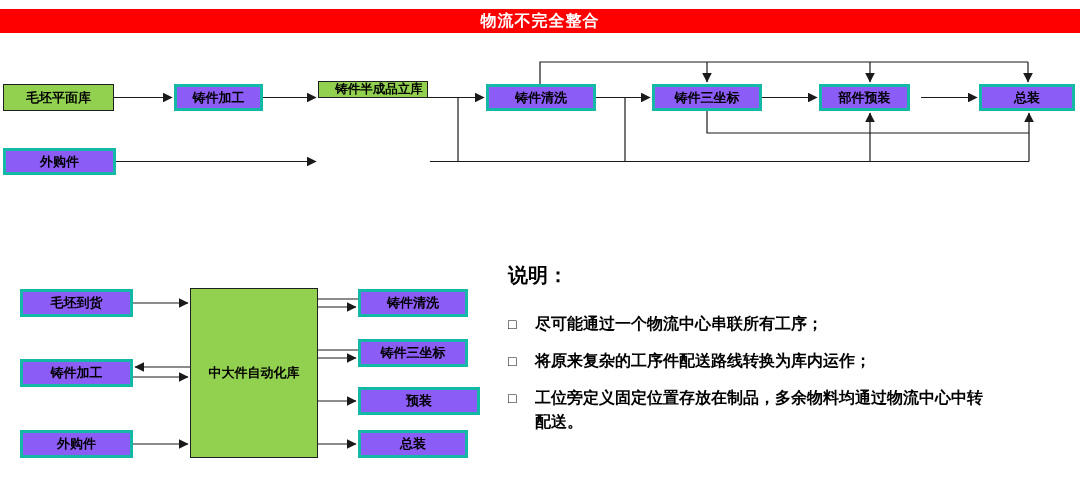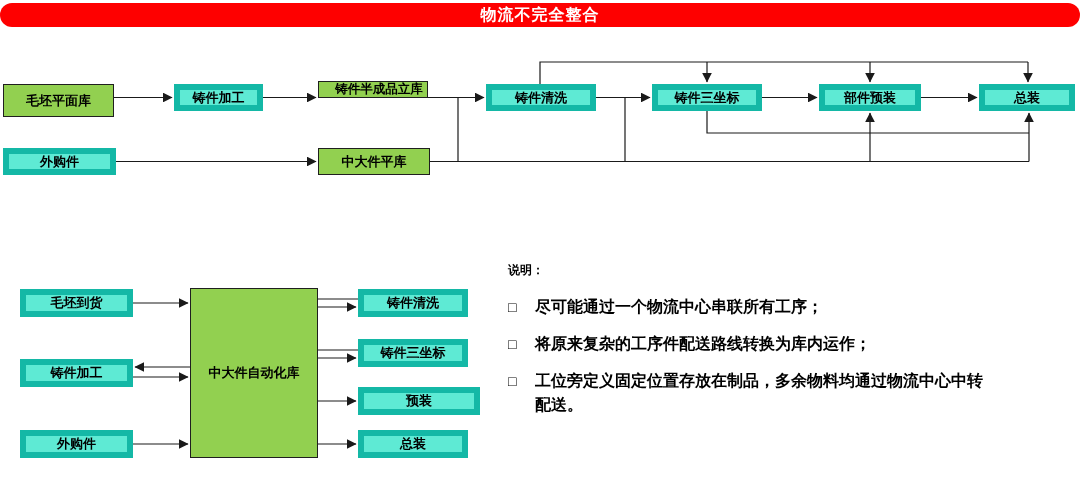--- a/index.html
+++ b/index.html
@@ -8,61 +8,61 @@
   * { margin:0; padding:0; box-sizing:border-box; }
   html,body { background:#fff; }
   body { font-family:"Liberation Sans","DejaVu Sans",sans-serif; color:#000; }
   #canvas { position:relative; width:1080px; height:486px; background:#fff; overflow:hidden; }
 
   .banner {
     position:absolute; left:0; width:1080px; height:24px;
     display:flex; align-items:center; justify-content:center;
     color:#fff; font-weight:bold; font-size:16px; letter-spacing:1px;
   }
-  #banner-top { top:3px; background:var(--red);border-radius:12px; }
+  #banner-top { top:9px; background:var(--red); }
   #banner-bottom { top:207px; background:var(--blue); }
 
   svg.connectors { position:absolute; left:0; top:0; z-index:1; }
   svg.connectors path { stroke:var(--line); stroke-width:1.2; fill:none; }
   #arrowhead path { fill:var(--line); stroke:none; }
 
   .node {
     position:absolute; z-index:2;
     display:flex; align-items:center; justify-content:center;
-    background:#5eead4; border:6px solid #14b8a6;
+    background:#8b5cf6; border:3px solid #14b8a6;
     font-weight:bold; font-size:13px; white-space:nowrap;
   }
   .node.green { background:var(--green); border:1.5px solid #1f1f1f; }
   .node.small-text { font-size:12.5px; }
 
   
-  #n-blank-flat   { left:3px;   top:84px; width:111px; height:33px; }
+  #n-blank-flat   { left:3px;   top:84px; width:111px; height:27px; }
   #n-machining    { left:174px; top:84px; width:89px;  height:27px; }
   #n-semi-store   { left:318px; top:81px; width:110px; height:17px;padding-left:12px; }
   #n-cleaning     { left:486px; top:84px; width:110px; height:27px; }
   #n-cmm          { left:652px; top:84px; width:110px; height:27px; }
-  #n-preassy      { left:819px; top:84px; width:102px; height:27px; }
+  #n-preassy      { left:819px; top:84px; width:91px; height:27px; }
   #n-final        { left:979px; top:84px; width:96px;  height:27px; }
   
   #n-purchased    { left:3px;   top:148px; width:113px; height:27px; }
   #n-midlarge     { left:318px; top:148px; width:112px; height:27px; }
 
   
   #b-blank-arrival{ left:20px;  top:289px; width:113px; height:28px; }
   #b-machining    { left:20px;  top:359px; width:113px; height:28px; }
   #b-purchased    { left:20px;  top:430px; width:113px; height:28px; }
   #b-warehouse    { left:190px; top:288px; width:128px; height:170px; }
   #b-cleaning     { left:358px; top:289px; width:110px; height:28px; }
   #b-cmm          { left:358px; top:339px; width:110px; height:28px; }
   #b-preassy      { left:358px; top:387px; width:122px; height:28px; }
   #b-final        { left:358px; top:430px; width:110px; height:28px; }
 
   
   #notes { position:absolute; left:508px; top:262px; width:480px; z-index:2; }
-  #notes .title { font-size:12px; font-weight:bold; margin-bottom:16px; }
+  #notes .title { font-size:20px; font-weight:bold; margin-bottom:23px; }
   .bullet-row { display:flex; align-items:flex-start; margin-bottom:13px; font-size:16px; font-weight:bold; line-height:1.5; }
   .bullet-row .bullet { width:27px; flex:0 0 27px; font-size:14px; line-height:24px; }
   .bullet-row .btext { flex:1; }
 </style>
 </head>
 <body>
 
 <div id="canvas">
 
   <div id="banner-top" class="banner">物流不完全整合</div>
@@ -109,21 +109,20 @@
   </svg>
 
   <div class="node green" id="n-blank-flat">毛坯平面库</div>
   <div class="node" id="n-machining">铸件加工</div>
   <div class="node green small-text" id="n-semi-store">铸件半成品立库</div>
   <div class="node" id="n-cleaning">铸件清洗</div>
   <div class="node" id="n-cmm">铸件三坐标</div>
   <div class="node" id="n-preassy">部件预装</div>
   <div class="node" id="n-final">总装</div>
   <div class="node" id="n-purchased">外购件</div>
-  <div class="node green" id="n-midlarge">中大件平库</div>
 
   <div class="node" id="b-blank-arrival">毛坯到货</div>
   <div class="node" id="b-machining">铸件加工</div>
   <div class="node" id="b-purchased">外购件</div>
   <div class="node green" id="b-warehouse">中大件自动化库</div>
   <div class="node" id="b-cleaning">铸件清洗</div>
   <div class="node" id="b-cmm">铸件三坐标</div>
   <div class="node" id="b-preassy">预装</div>
   <div class="node" id="b-final">总装</div>
 

